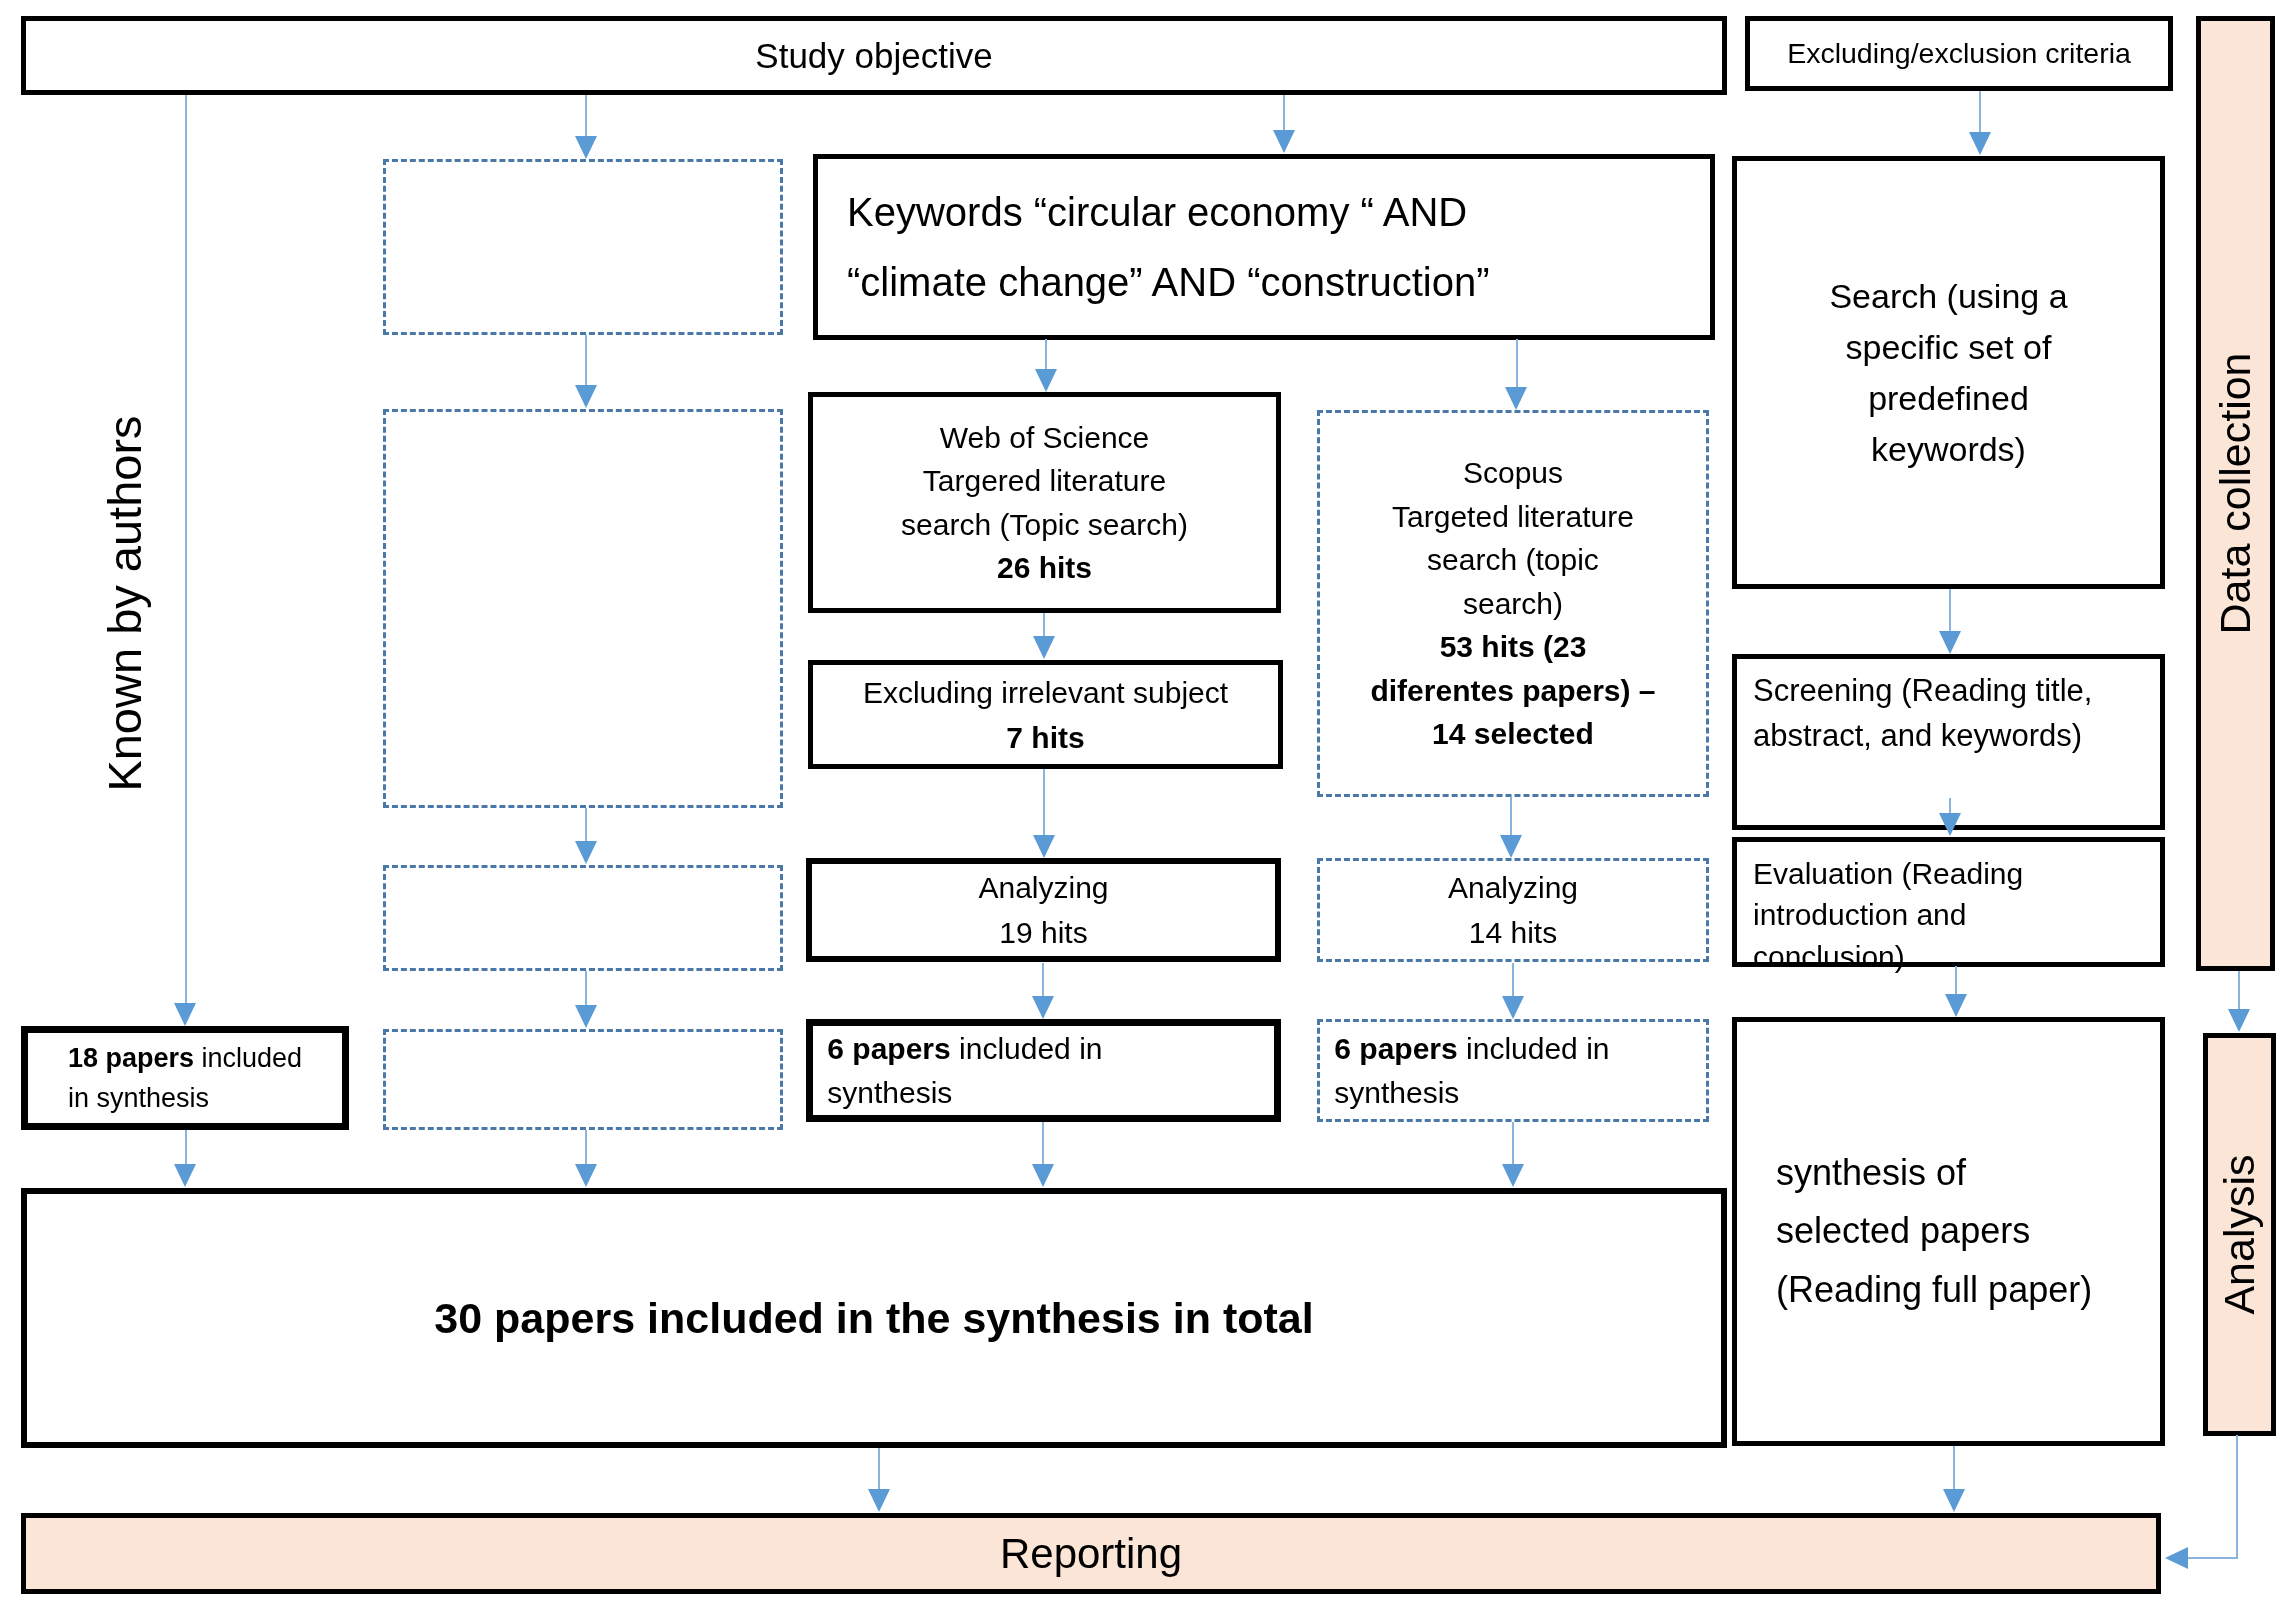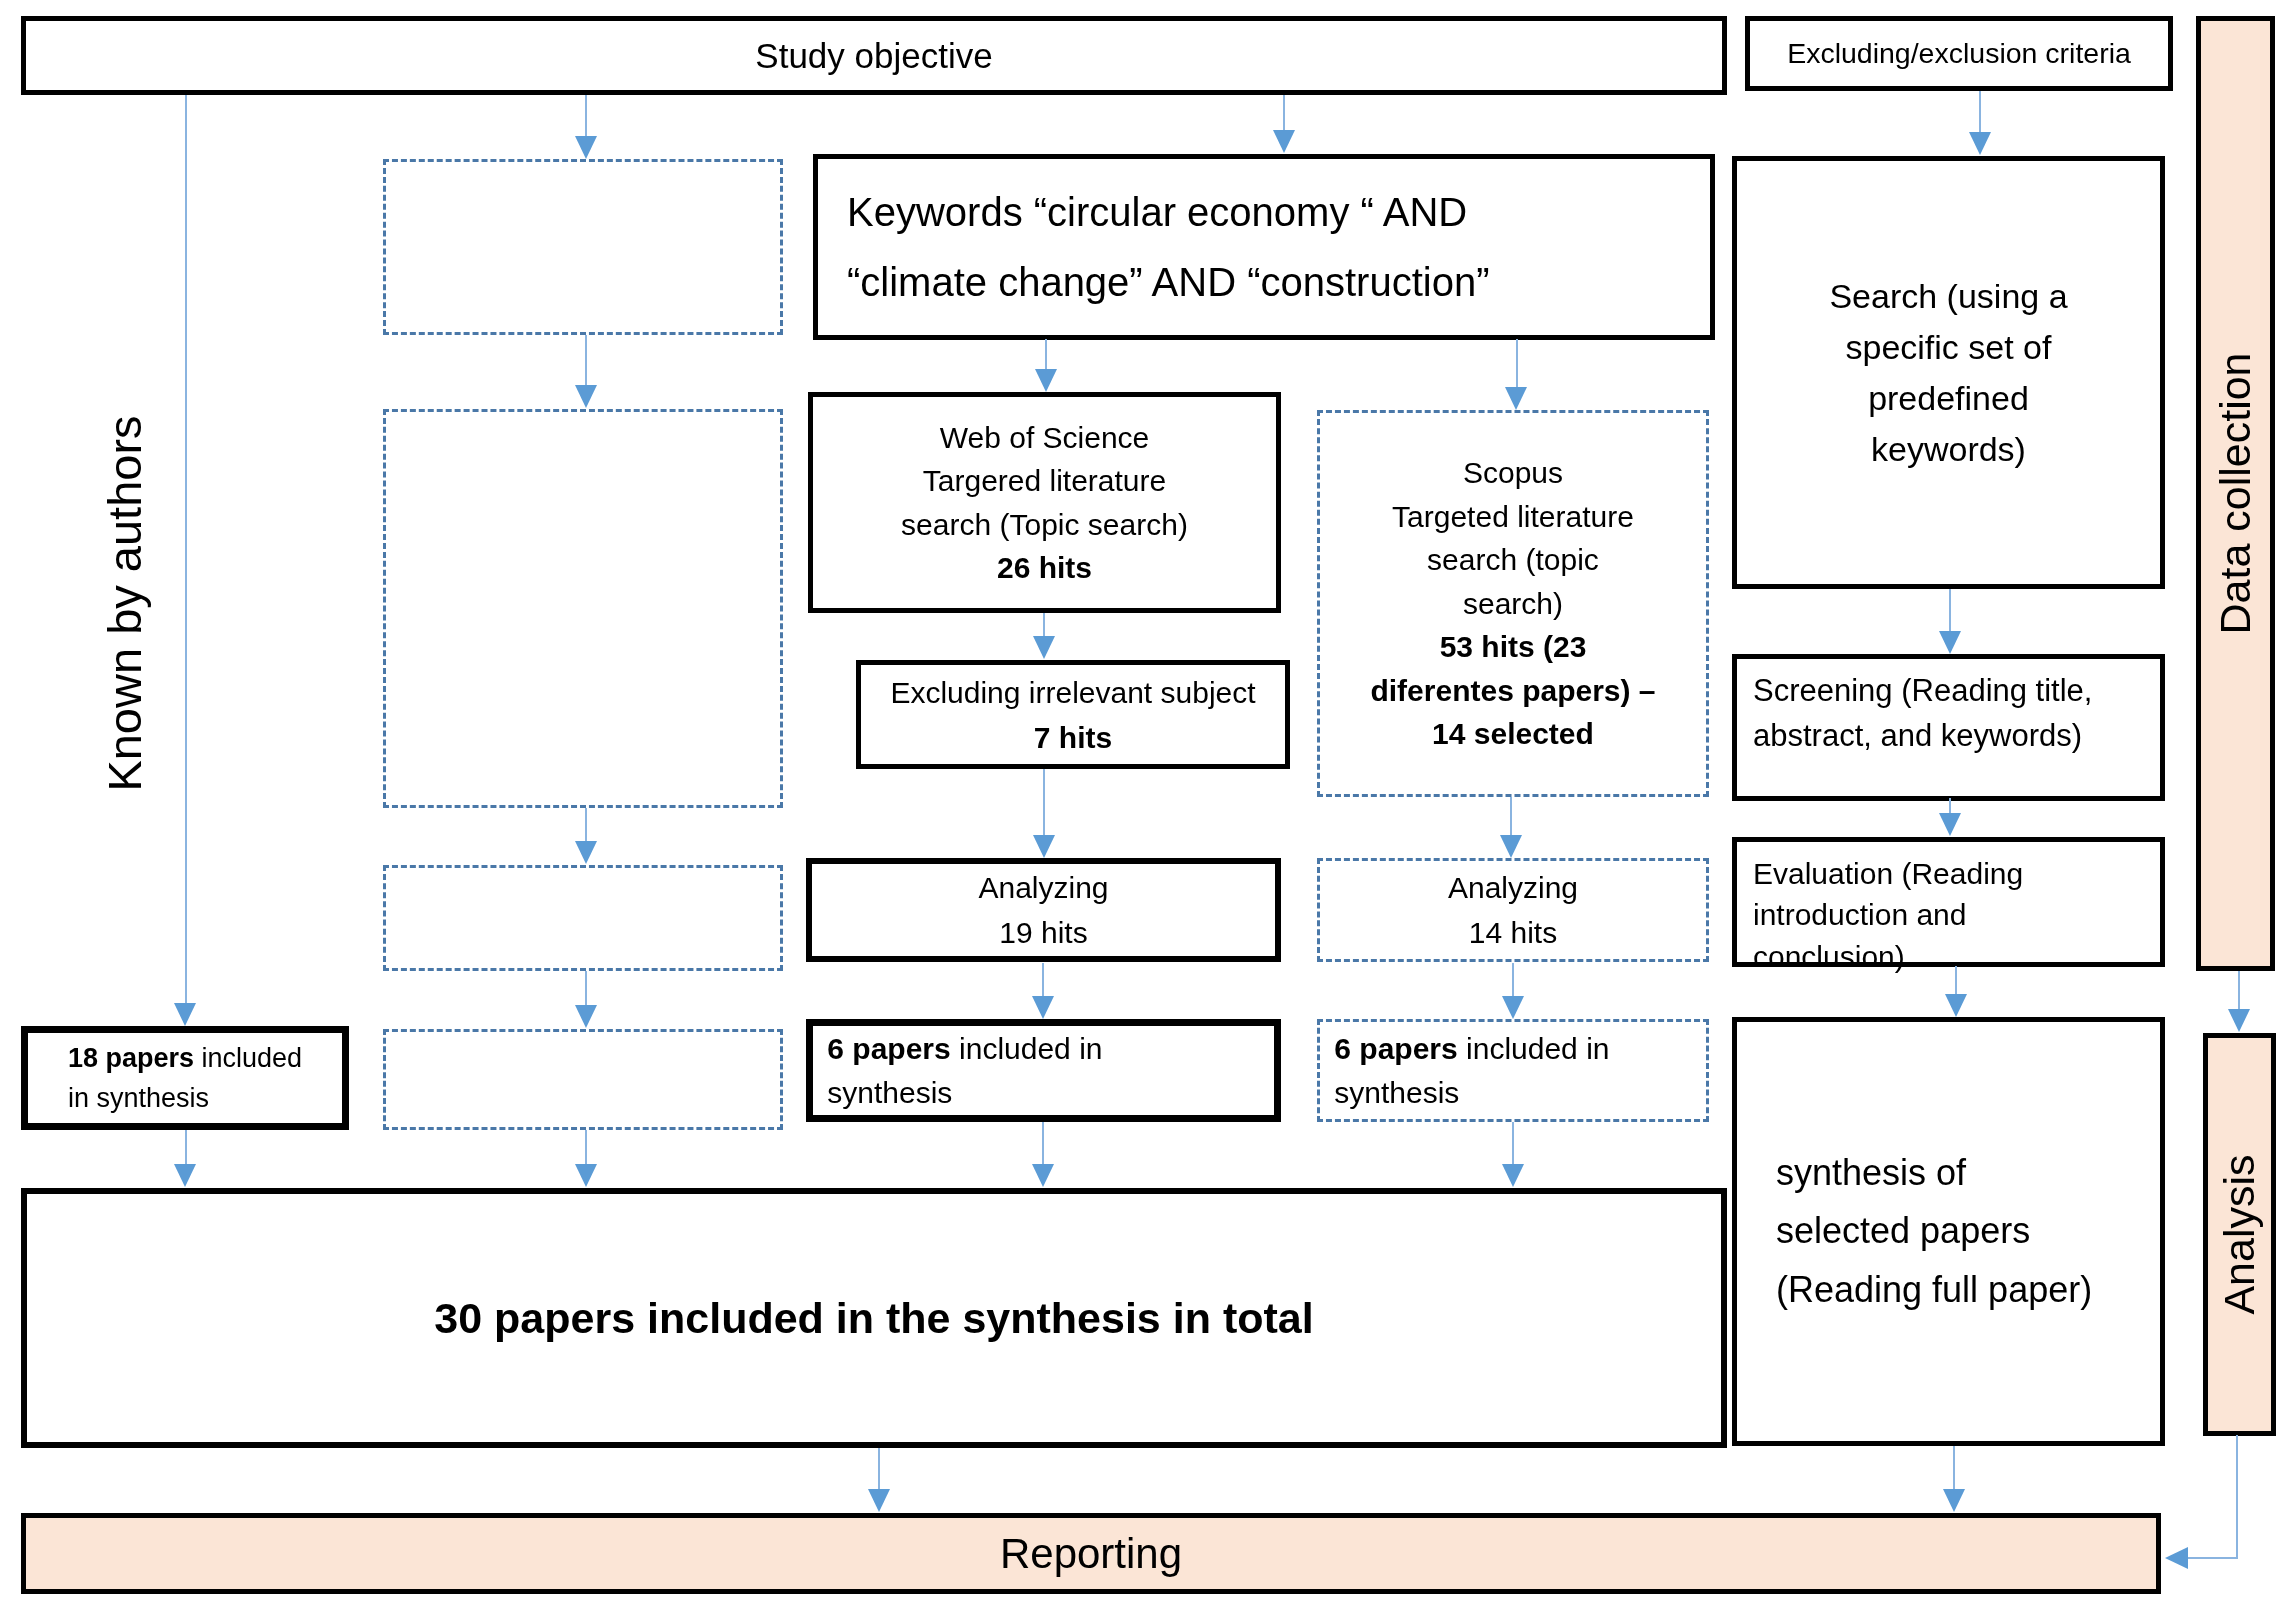--- a/index.html
+++ b/index.html
@@ -88,21 +88,21 @@
 
   <div class="box center" style="left:808px;top:392px;width:473px;height:221px;font-size:30px;line-height:1.45;">
     <div>
       <span class="ln u">Web of Science</span>
       <span class="ln">Targered literature</span>
       <span class="ln">search (Topic search)</span>
       <span class="ln b">26 hits</span>
     </div>
   </div>
 
-  <div class="box center" style="left:808px;top:660px;width:434px;height:109px;font-size:30px;line-height:1.5;margin-left:48px;">
+  <div class="box center" style="left:808px;top:660px;width:475px;height:109px;font-size:30px;line-height:1.5;">
     <div>
       <span class="ln">Excluding irrelevant subject</span>
       <span class="ln b">7 hits</span>
     </div>
   </div>
 
   <div class="box center" style="left:806px;top:858px;width:475px;height:104px;border-width:6.5px;font-size:30px;line-height:1.5;">
     <div>
       <span class="ln">Analyzing</span>
       <span class="ln">19 hits</span>
@@ -155,21 +155,21 @@
 
   <div class="box center" style="left:1732px;top:156px;width:433px;height:433px;font-size:34px;line-height:1.5;">
     <div>
       <span class="ln">Search (using a</span>
       <span class="ln">specific set of</span>
       <span class="ln">predefined</span>
       <span class="ln">keywords)</span>
     </div>
   </div>
 
-  <div class="box leftal topal" style="left:1732px;top:654px;width:433px;height:147px;font-size:31px;line-height:1.45;padding:10.4px 16px;">
+  <div class="box leftal topal" style="left:1732px;top:654px;width:433px;height:176px;font-size:31px;line-height:1.45;padding:10.4px 16px;">
     <div>
       <span class="ln">Screening (Reading title,</span>
       <span class="ln">abstract, and keywords)</span>
     </div>
   </div>
 
   <div class="box leftal topal" style="left:1732px;top:837px;width:433px;height:130px;font-size:30px;line-height:1.38;padding:11px 16px;">
     <div>
       <span class="ln">Evaluation (Reading</span>
       <span class="ln">introduction and</span>

